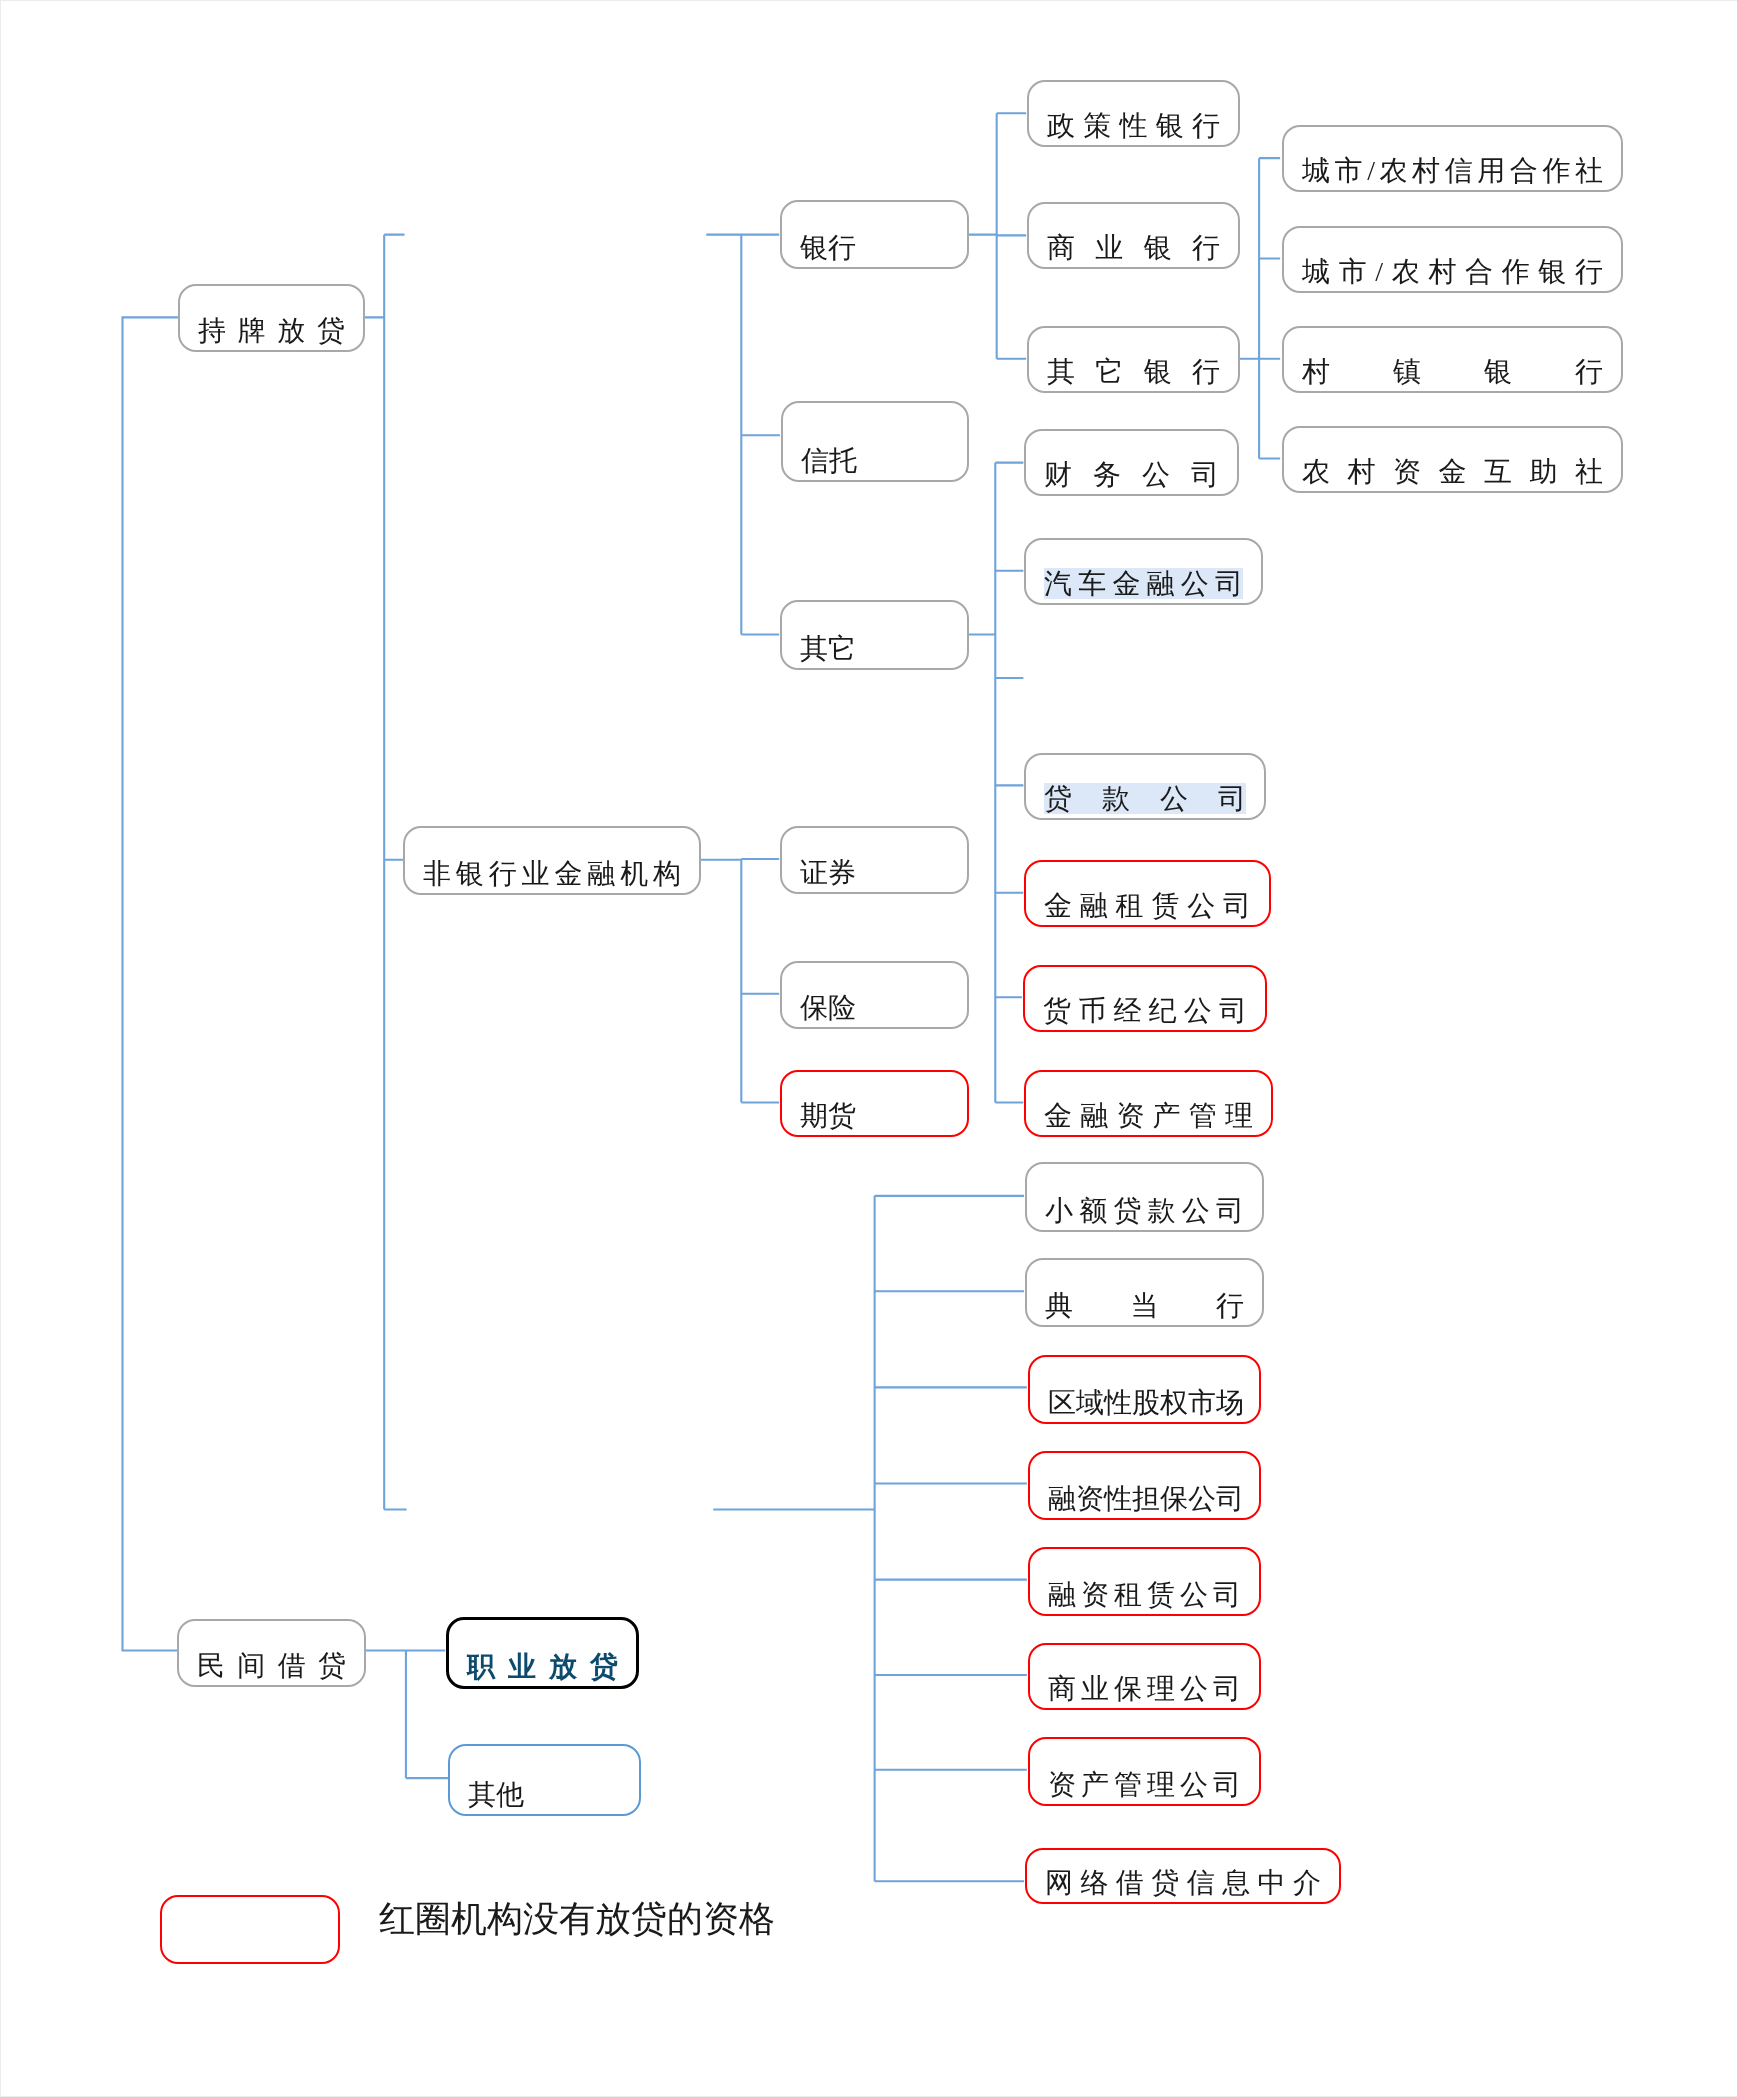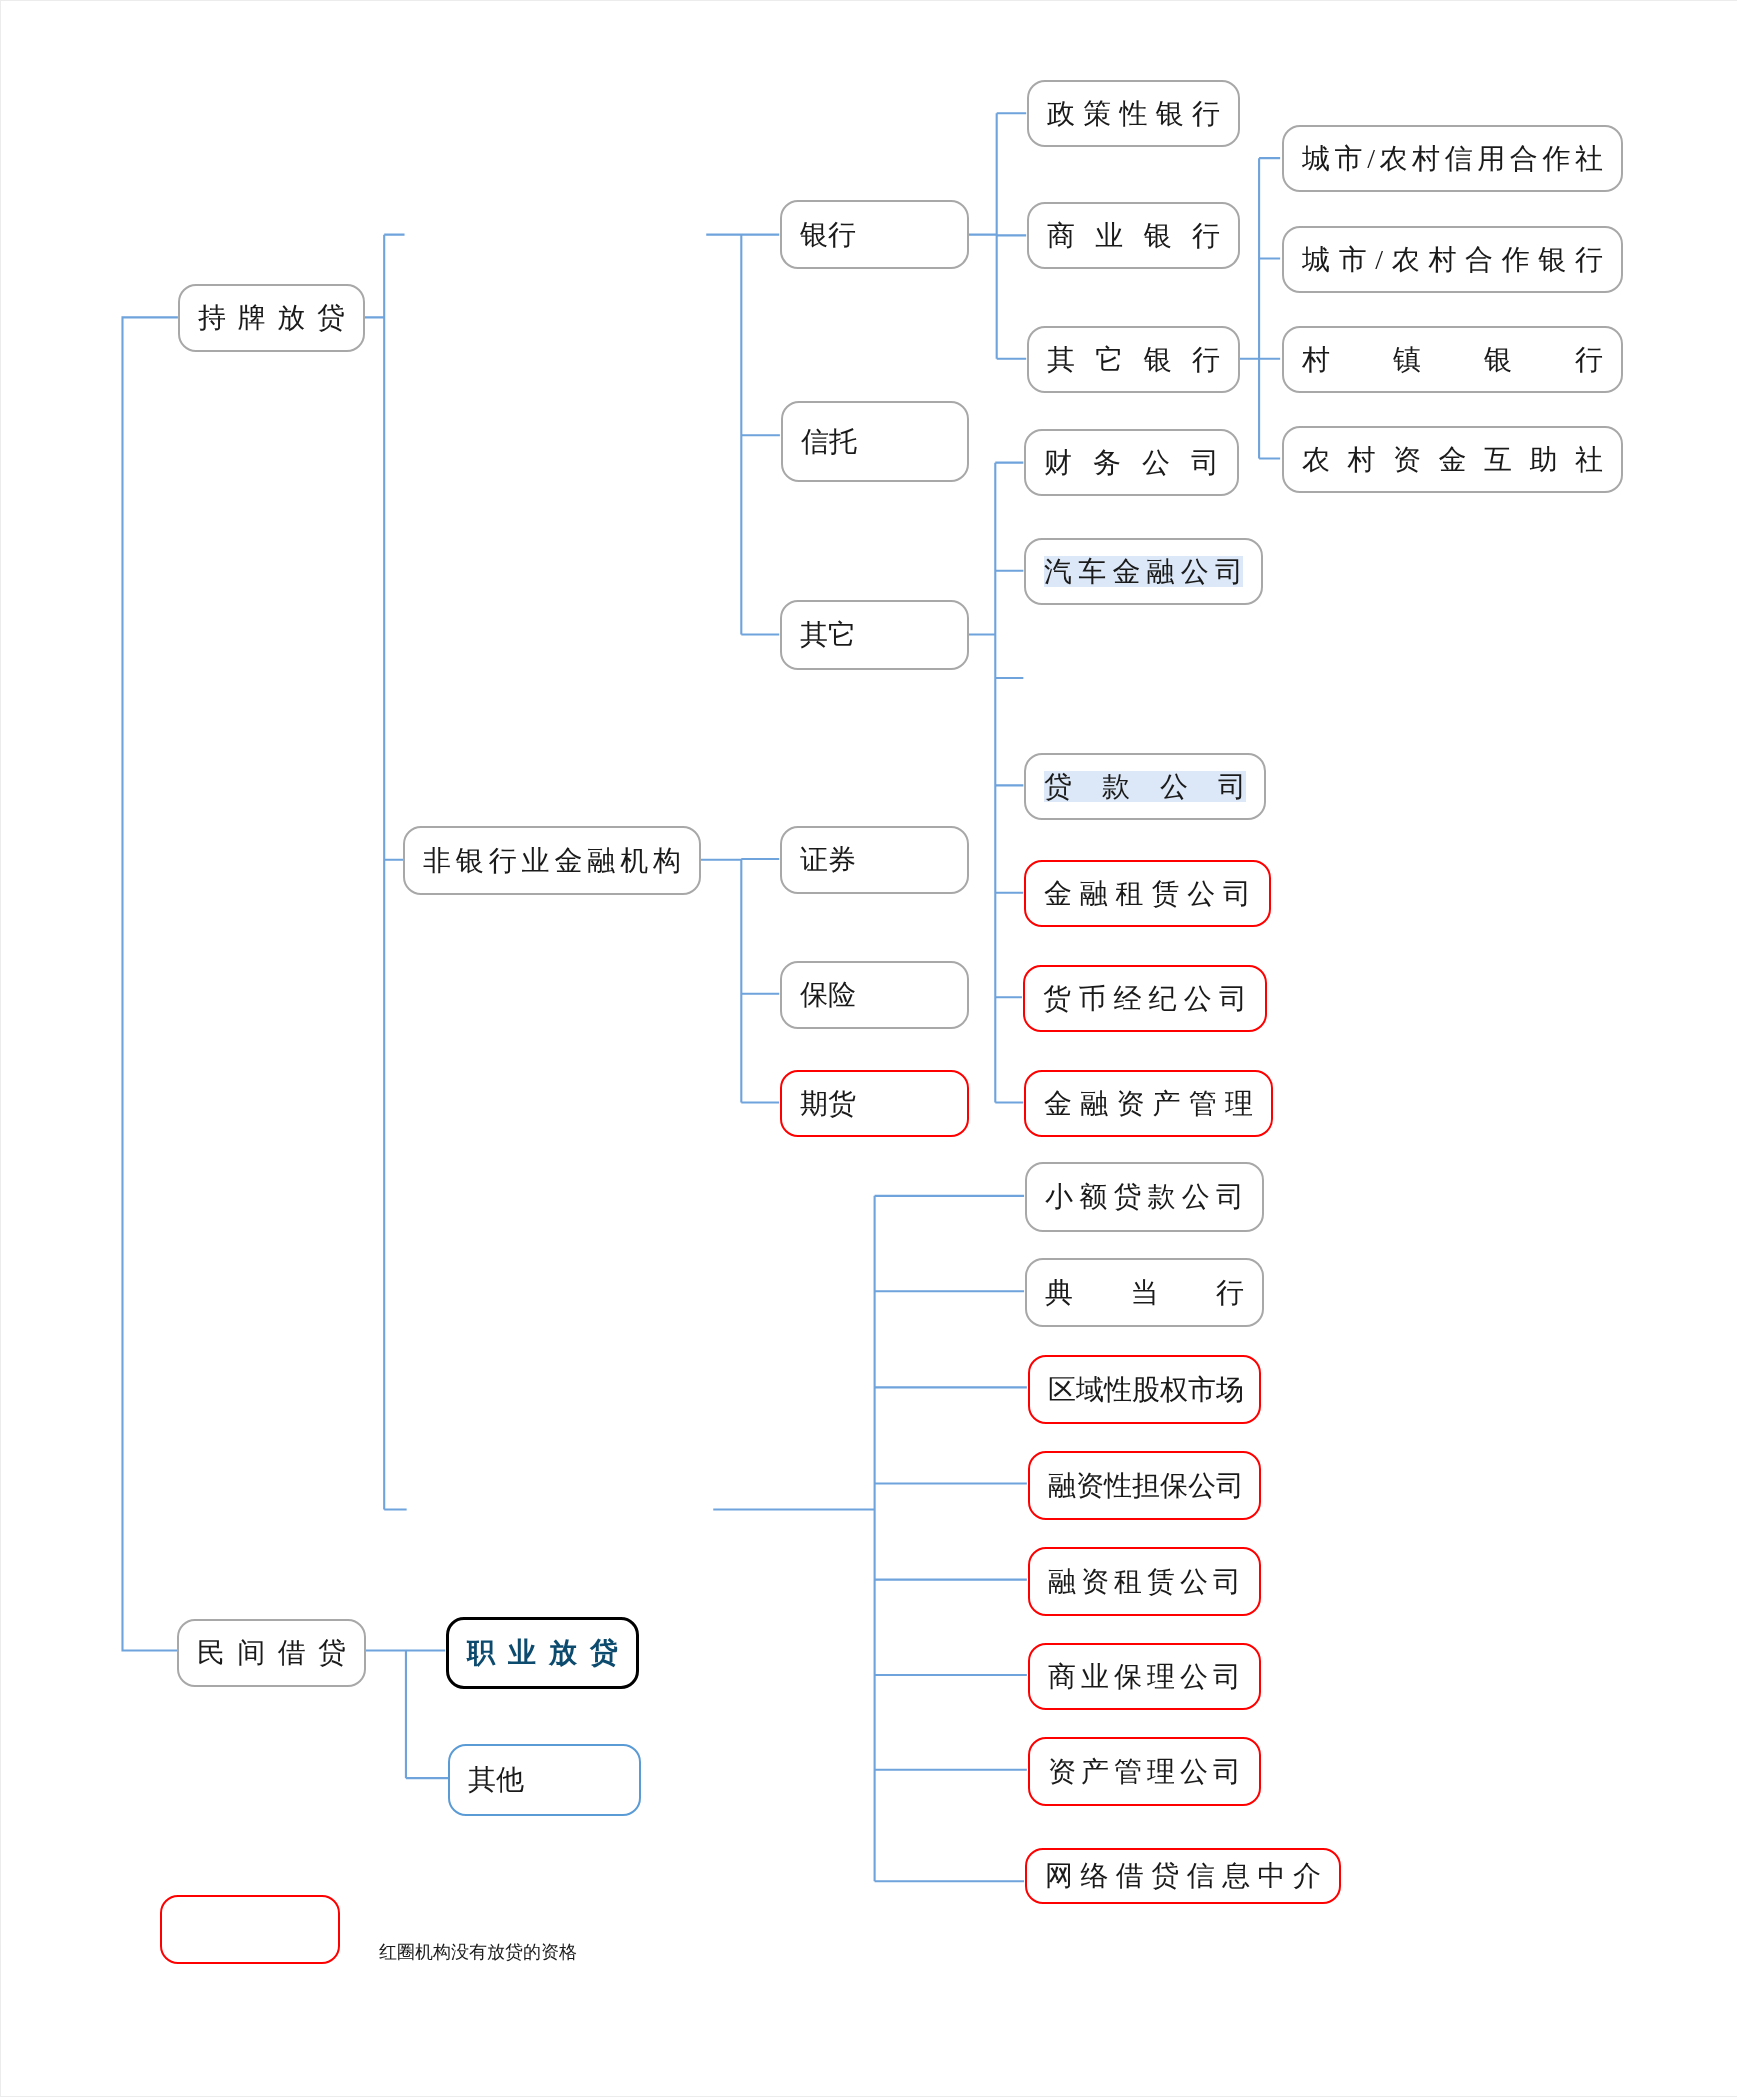--- a/index.html
+++ b/index.html
@@ -14,36 +14,36 @@
     overflow:hidden;
   }
   svg.wires{position:absolute;left:0;top:0;width:100%;height:100%;}
   svg.wires path{stroke:#6FA3DC;stroke-width:3;fill:none;}
   .node{
     position:absolute;
     box-sizing:border-box;
     background:#ffffff;
     border:2.1px solid #A8A8A8;
     border-radius:18px;
-    display:flex;align-items:center;
+    display:flex;align-items:flex-end;
     font-size:28px;
     padding:0 18px;
     white-space:nowrap;
   }
   .node .lbl{width:100%;display:block;}
   .node.dist .lbl{text-align:justify;text-align-last:justify;text-justify:inter-character;}
   .node.short .lbl{text-align:left;}
   .node.restricted{border-color:#FF0000;border-width:2.8px;}
   .node.alt{border-color:#5B9BD5;border-width:2.8px;}
   .node.emphasis{border-color:#000000;border-width:3.5px;}
   .node.emphasis .lbl{color:#0c4a6e;font-weight:bold;}
   .hl{background:#DCE8F7;}
   .legend-note{
-    position:absolute;display:flex;align-items:flex-end;
-    font-size:18px;white-space:nowrap;
+    position:absolute;display:flex;align-items:flex-start;
+    font-size:36px;white-space:nowrap;
   }
 </style>
 </head>
 <body>
 
 <div class="page">
 
   <svg class="wires" viewBox="0 0 2474 2986" xmlns="http://www.w3.org/2000/svg">
     <path d="M252,451 L173,451 L173,2351 L251,2351"></path>
     <path d="M518,451 L546,451 M546,333 L546,2150 M546,333 L575,333 M546,1224 L573,1224 M546,2150 L578,2150"></path>

